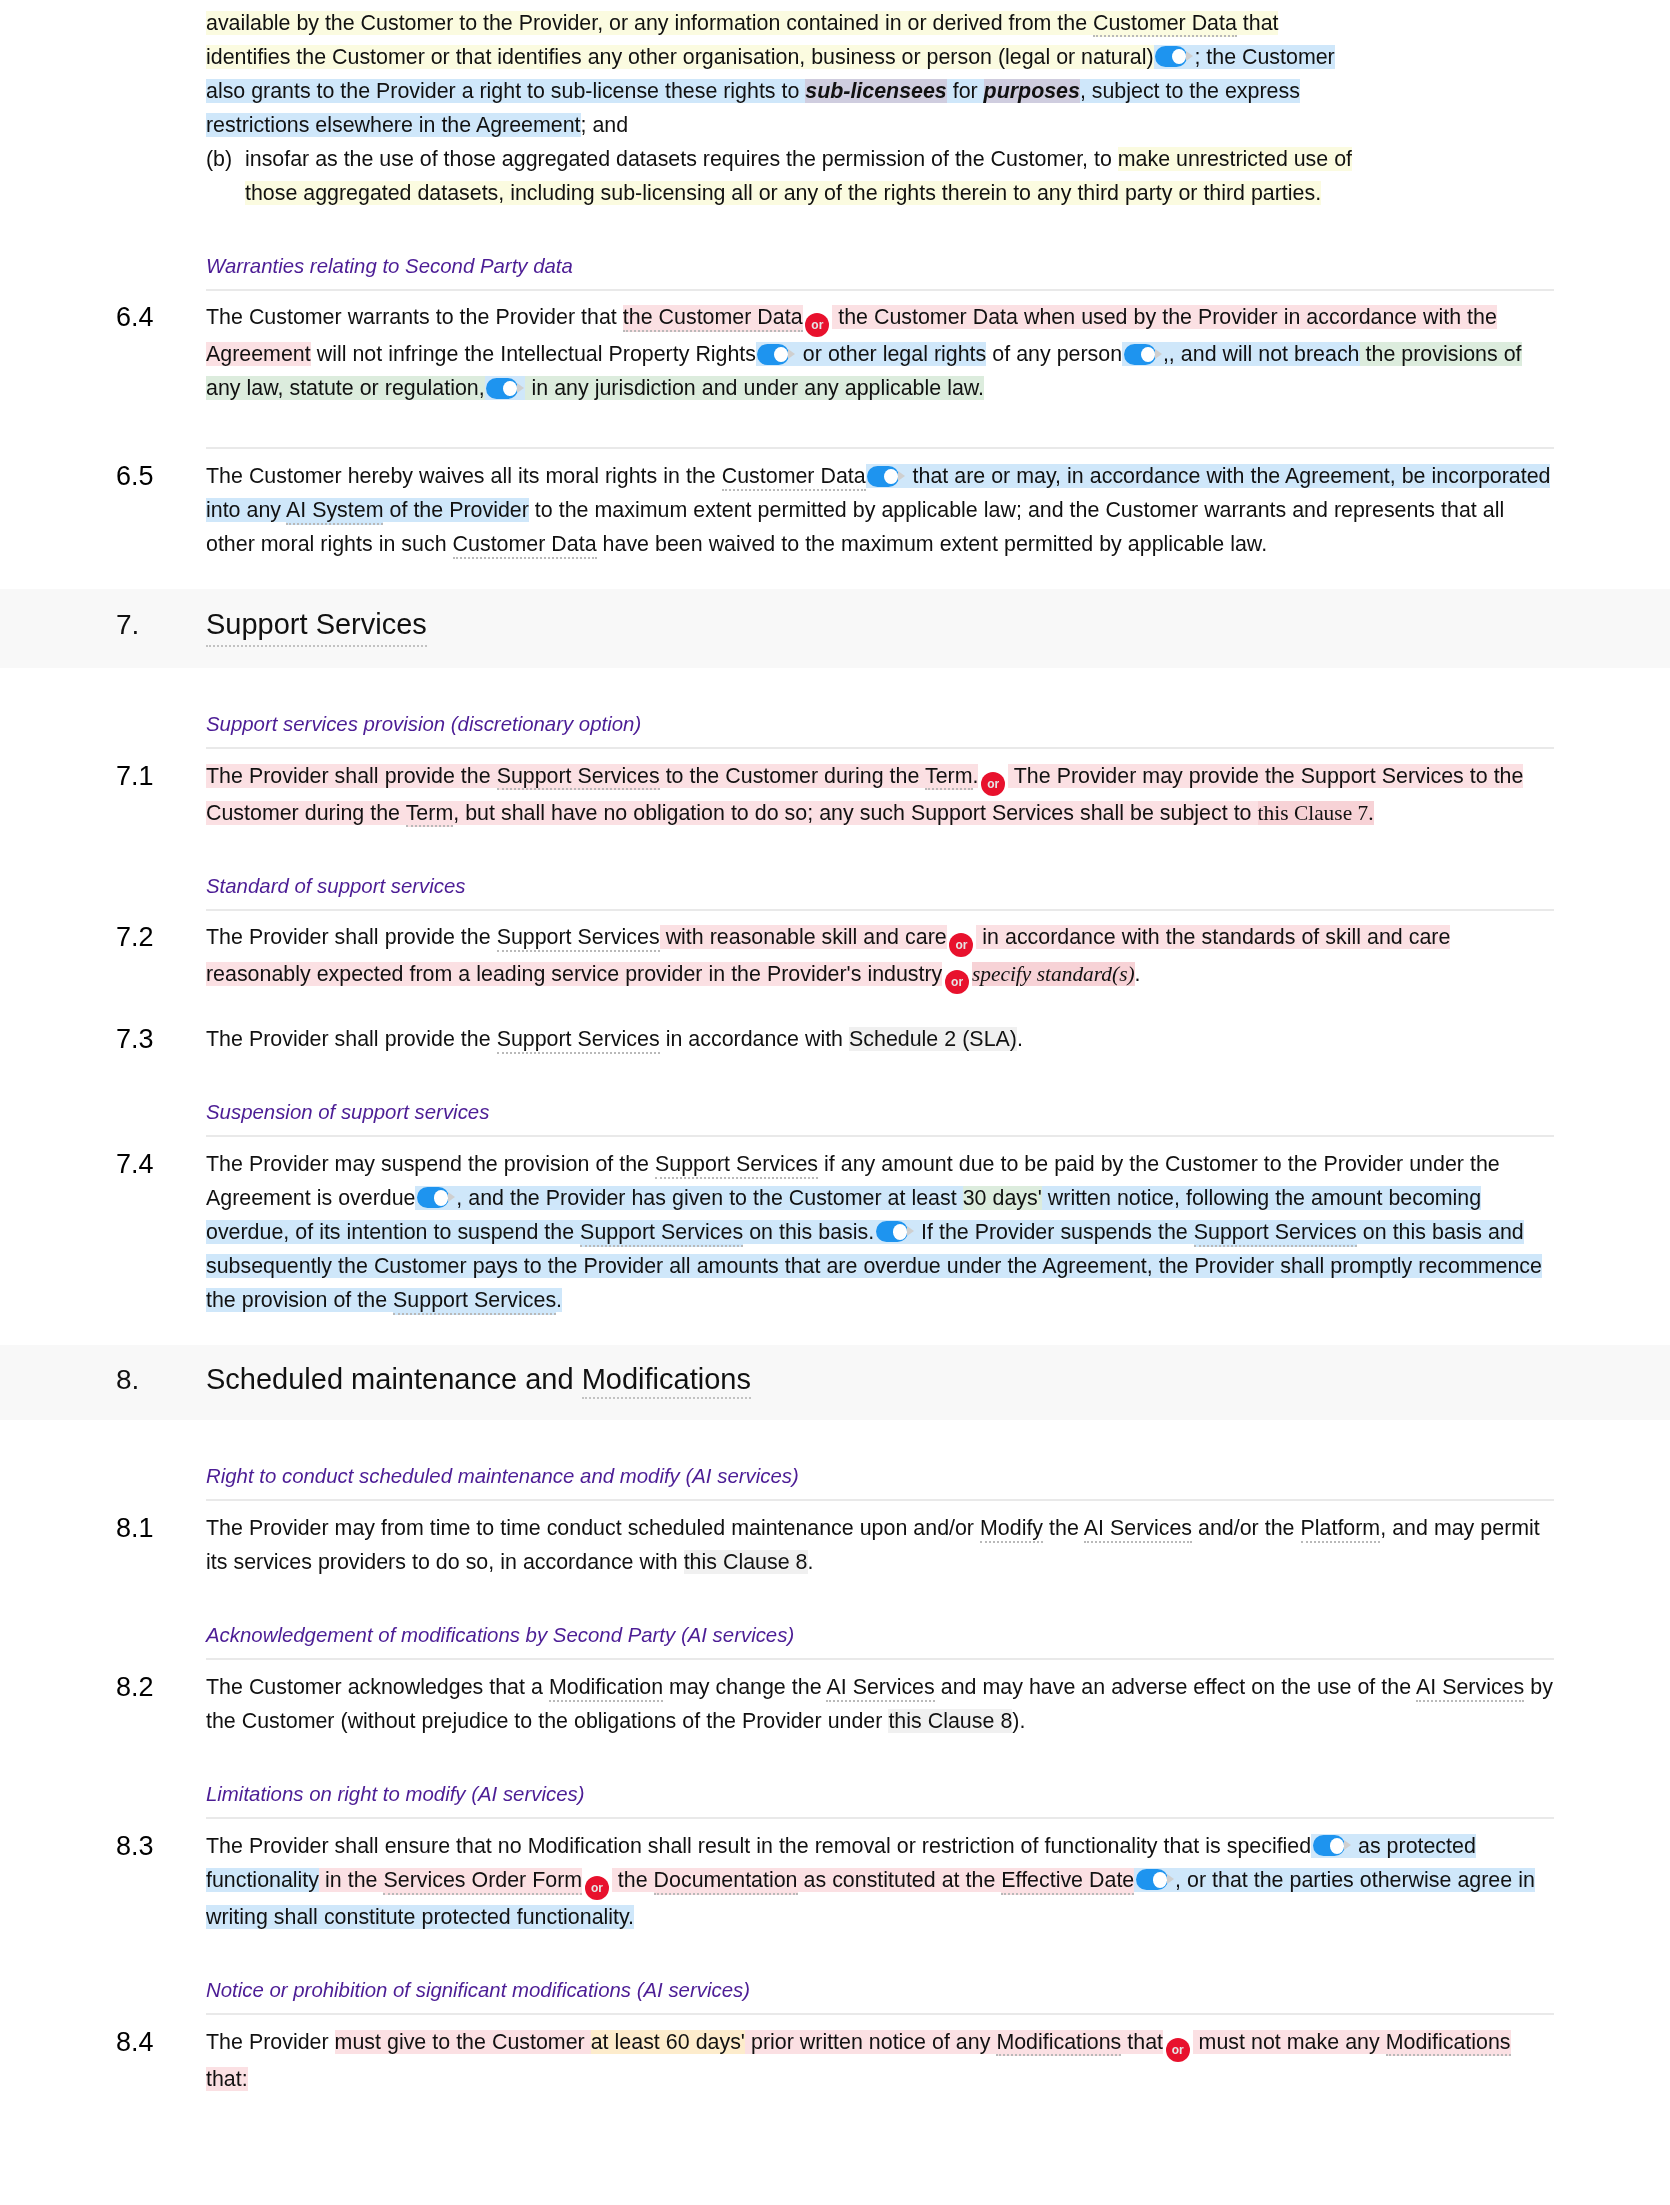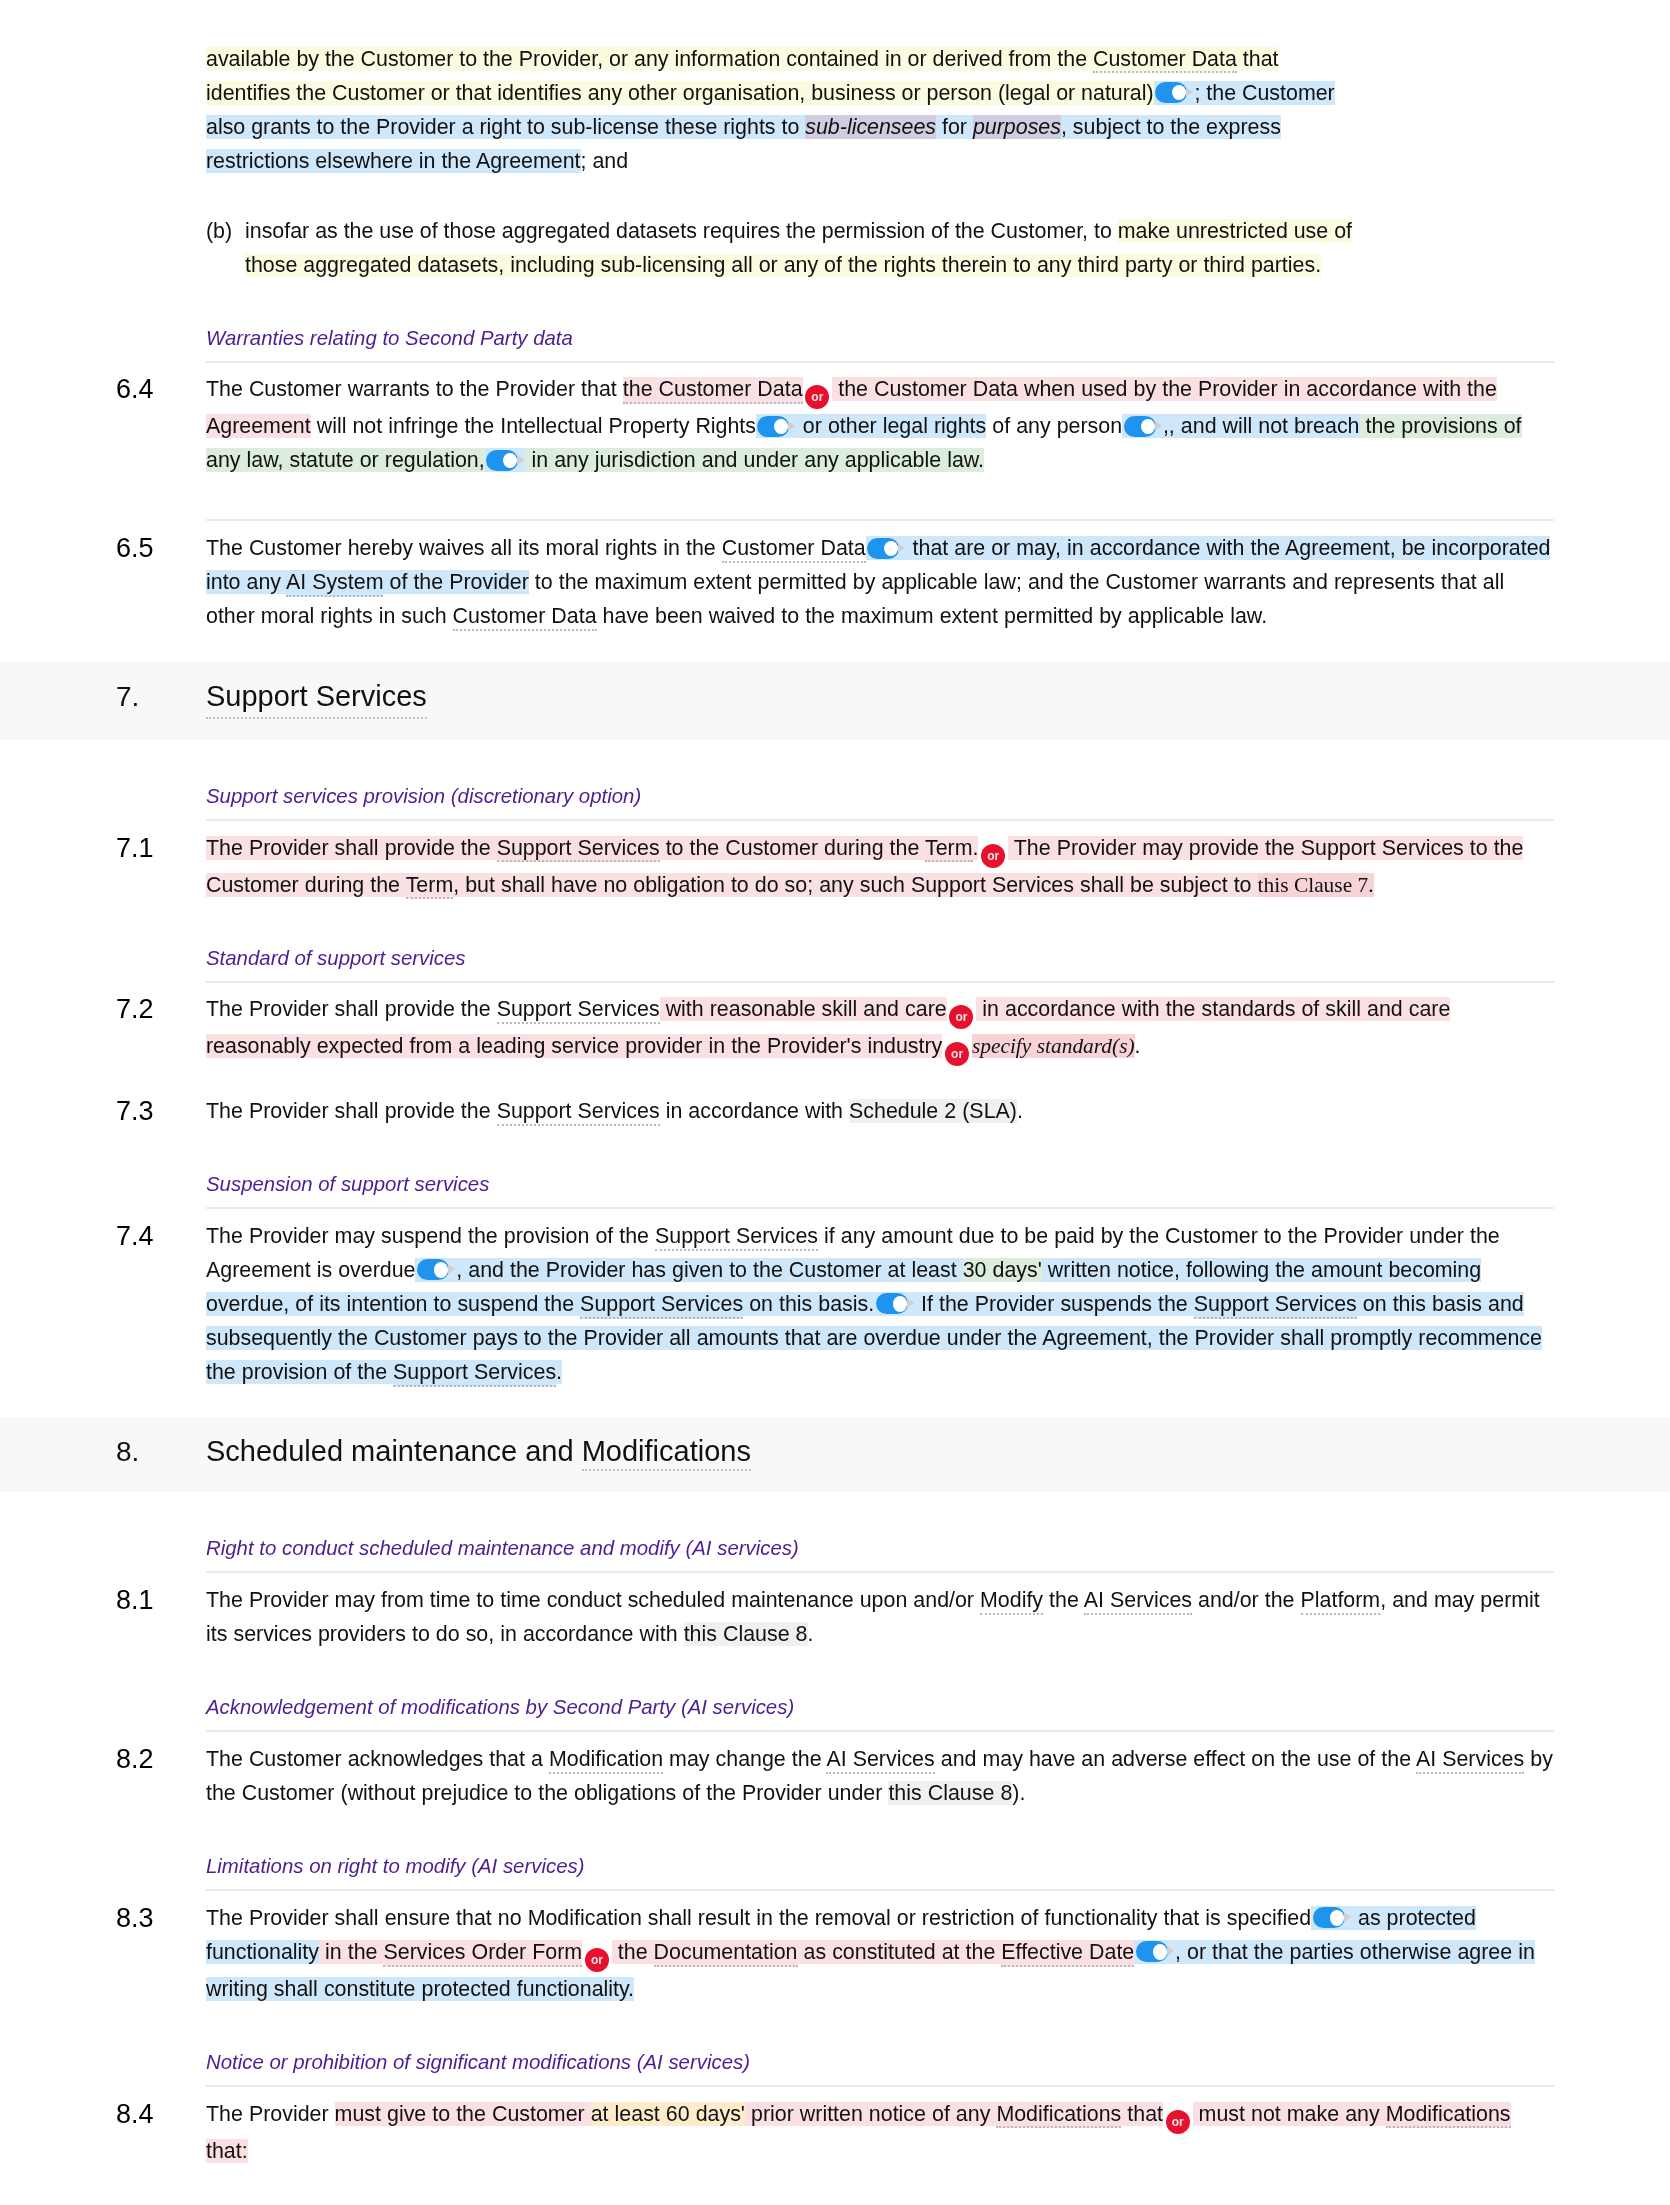--- a/index.html
+++ b/index.html
@@ -48,21 +48,20 @@
   
   .cont {
     display: flex;
     padding: 0 116px 0 116px;
   }
   .cont .pad { flex: 0 0 90px; }
   .cont .body {
     flex: 1 1 auto;
     font-size: 21.4px;
     line-height: 34px;
-    margin-top: 36px;
   }
 
   
   .subitem {
     display: flex;
     align-items: flex-start;
   }
   .subitem .letter {
     flex: 0 0 39px;
     font-size: 21.4px;
@@ -119,21 +118,21 @@
 
   .gap-s { height: 9.8px; }
   .gap-m { height: 18px; }
 
   
   .hl-yellow  { background: #fbfbe0; }
   .hl-blue    { background: #cfe7fa; }
   .hl-pink    { background: #fbe0e3; }
   .hl-pink2   { background: #f7d2d6; font-family: Liberation Serif, serif; }
   .hl-green   { background: #dcecdd; }
-  .hl-purple  { background: #cfcddf; }
+  .hl-purple  { background: #cfcddf; font-weight: bold; }
   .hl-orange  { background: #fdeccc; }
   .hl-grey    { background: #f0f0f0; }
 
   
   .term {
     border-bottom: 2.1px dotted #b9b9b9;
     padding-bottom: 0.7px;
   }
   .term-h {
     border-bottom: 2.1px dotted #c2c2c2;

